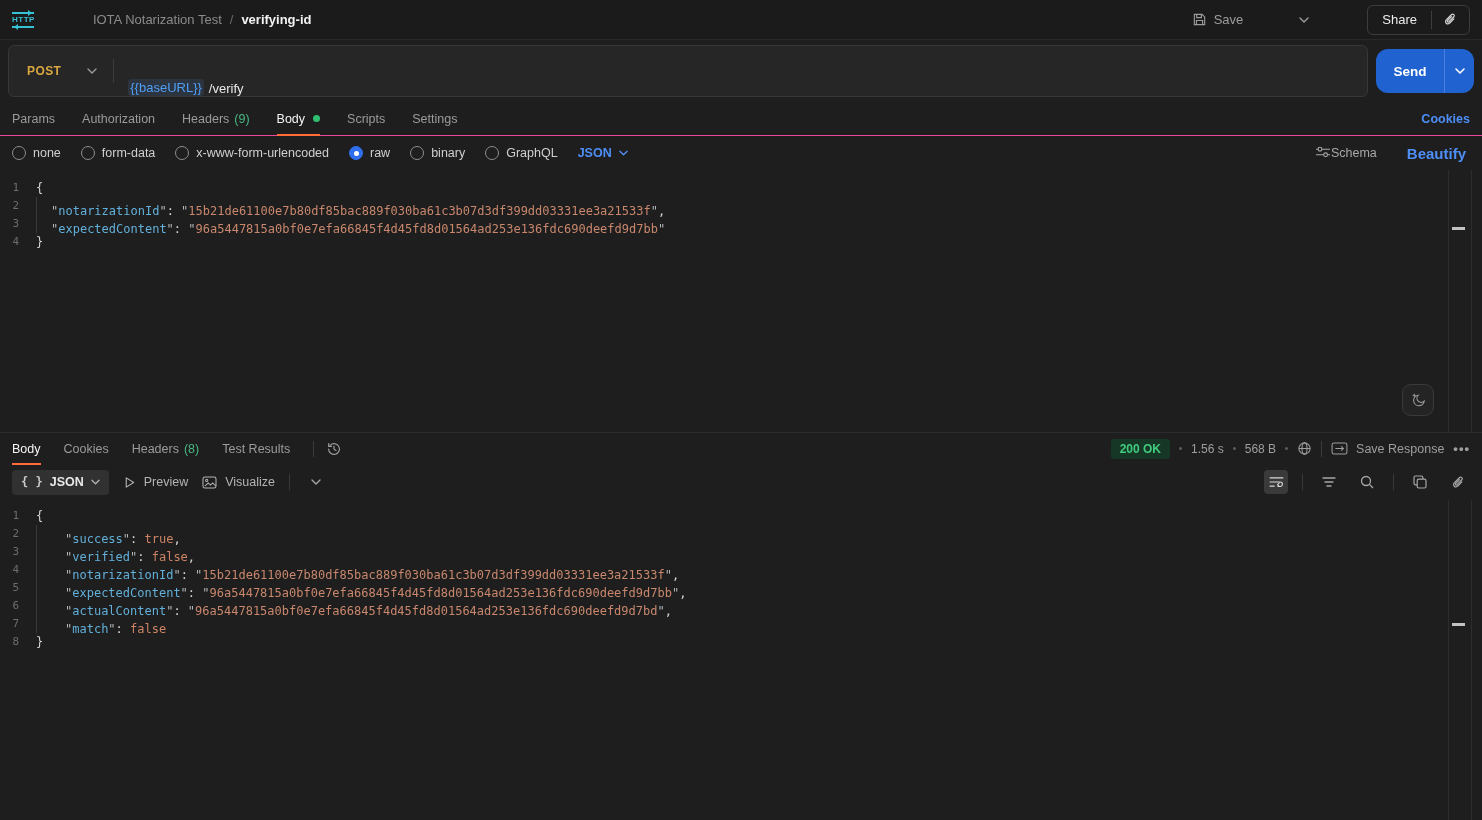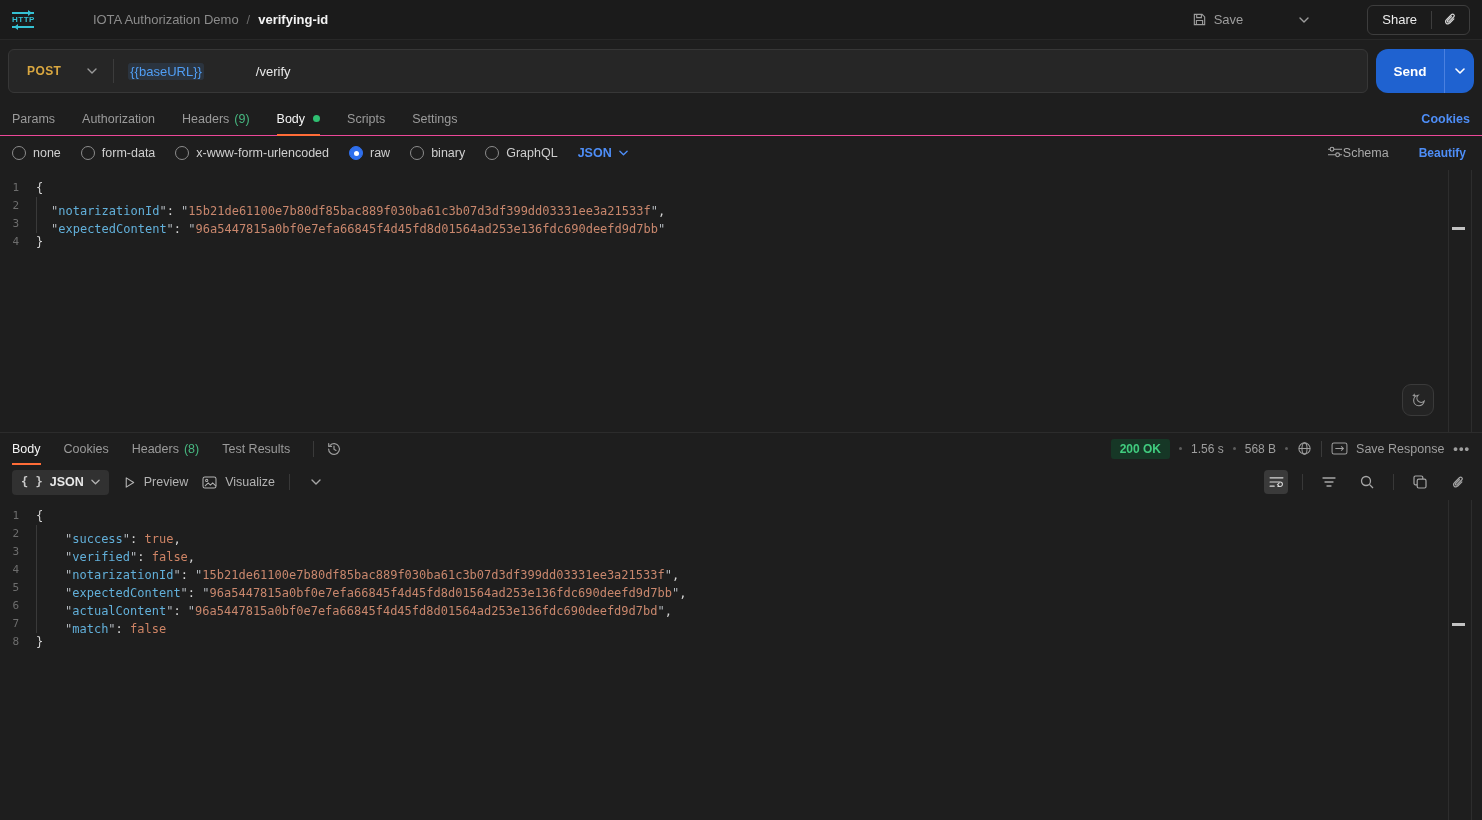--- a/index.html
+++ b/index.html
@@ -20,28 +20,28 @@
   .topbar-spacer { flex:1; }
   .save-group { display:flex; align-items:center; gap:7px; color:#9d9d9d; font-size:13px; cursor:pointer; }
   .save-caret { color:#9d9d9d; margin:0 14px 0 12px; display:flex; align-items:center; cursor:pointer; }
   .share-group { display:flex; align-items:center; border:1px solid #3d3d3d; border-radius:6px; height:30px; overflow:hidden; }
   .share-label { color:#ececec; font-size:13px; padding:0 14px; cursor:pointer; }
   .share-div { width:1px; height:18px; background:#3d3d3d; }
   .share-attach { padding:0 11px; color:#d5d5d5; display:flex; align-items:center; cursor:pointer; height:100%; }
 
   
   .request-row { height:62px; display:flex; align-items:center; padding:0 8px; gap:8px; }
-  .url-bar { flex:1; height:44px; background:#262626; border:1px solid #373737; border-radius:6px;
+  .url-bar { flex:1; height:52px; background:#262626; border:1px solid #373737; border-radius:6px;
     display:flex; align-items:center; }
   .method-btn { display:flex; align-items:center; gap:26px; background:none; border:none;
     padding:0 16px 0 18px; cursor:pointer; height:100%; }
   .method-label { color:#d9a740; font-size:12px; font-weight:700; letter-spacing:.4px; }
   .method-btn .chev { color:#9a9a9a; }
   .url-vdiv { width:1px; height:24px; background:#3c3c3c; margin-right:14px; }
-  .url-input { font-size:13px; display:flex; align-items:center; cursor:text; flex:1; height:100%;gap:47px; }
+  .url-input { font-size:13px; display:flex; align-items:flex-end; cursor:text; flex:1; height:100%; }
   .url-var { color:#509ef5; background:rgba(80,158,245,0.12); border-radius:3px; padding:1px 2px; }
   .url-path { color:#e8e8e8; margin-left:5px; }
   .send-group { display:flex; height:44px; background:#1f62d0; border-radius:12px; overflow:hidden; }
   .send-btn { width:68px; background:none; border:none; color:#fff; font-size:13.5px; font-weight:700; cursor:pointer; }
   .send-split { width:1px; background:#4a80e0; margin:0; }
   .send-caret-btn { width:29px; background:none; border:none; color:#fff; cursor:pointer;
     display:flex; align-items:center; justify-content:center; }
 
   
   .tabs-row { height:34px; display:flex; align-items:stretch; padding:0 12px; border-bottom:1px solid #ec4899; }
@@ -57,21 +57,21 @@
   
   .options-row { height:34px; display:flex; align-items:center; padding:0 12px; gap:20px; }
   .radio-item { display:flex; align-items:center; gap:7px; font-size:12.5px; color:#cfcfcf; cursor:pointer; }
   .rb { width:14px; height:14px; border:1.5px solid #8c8c8c; border-radius:50%; position:relative; flex:none; }
   .radio-item.selected .rb { border-color:#2f6fed; background:#2f6fed; }
   .radio-item.selected .rb::after { content:''; position:absolute; inset:3.5px; border-radius:50%; background:#fff; }
   .lang-select { display:flex; align-items:center; gap:7px; color:#4e8ef7; font-size:12.5px; font-weight:600;
     background:none; border:none; cursor:pointer; font-family:inherit; }
   .options-spacer { flex:1; }
   .schema-btn { display:flex; align-items:flex-start; color:#a8a8a8; font-size:12.5px; cursor:pointer; }
-  .beautify-link { color:#4e8ef7; font-size:12px; font-weight:600; margin:0 4px 0 10px; cursor:pointer; }
+  .beautify-link { color:#4e8ef7; font-size:15px; font-weight:600; margin:0 4px 0 10px; cursor:pointer; }
 
   
   .editor { position:relative; background:#1e1e1e; }
   .request-editor { height:263px; border-bottom:1px solid #2c2c2c; padding-top:9px; }
   .response-editor { flex:1; padding-top:7px; }
   .code-line { display:flex; height:18px; line-height:18px; font-family:"DejaVu Sans Mono", monospace; font-size:12px; }
   .ln { width:36px; text-align:right; padding-right:17px; color:#6d6d6d; flex:none; font-size:11px; }
   .code { white-space:pre; color:#d6d6d6; }
   .tok-p { color:#d6d6d6; } .tok-q { color:#b3b8bd; }
   .tok-k { color:#62b0da; } .tok-s { color:#c9876d; } .tok-b { color:#ce8465; }
@@ -119,21 +119,21 @@
 </head>
 <body>
 
 <header class="topbar">
   <div class="http-badge">
     <span class="http-bar top"></span>
     <span class="http-text">HTTP</span>
     <span class="http-bar bottom"></span>
   </div>
   <nav style="display:flex;align-items:center;">
-    <span class="crumb-collection">IOTA Authorization Demo</span>
+    <span class="crumb-collection">IOTA Notarization Test</span>
     <span class="crumb-sep">/</span>
     <span class="crumb-name">verifying-id</span>
   </nav>
   <div class="topbar-spacer"></div>
   <div class="save-group">
     <span style="display:flex;">
       <svg width="15" height="15" viewBox="0 0 16 16" fill="none" stroke="currentColor" stroke-width="1.2">
           <path d="M2.5 2.5h8.2l2.8 2.8v8.2h-11z"></path>
           <path d="M5 2.7v3.3h5V2.7"></path>
           <path d="M4.7 13.3V9h6.6v4.3"></path>

